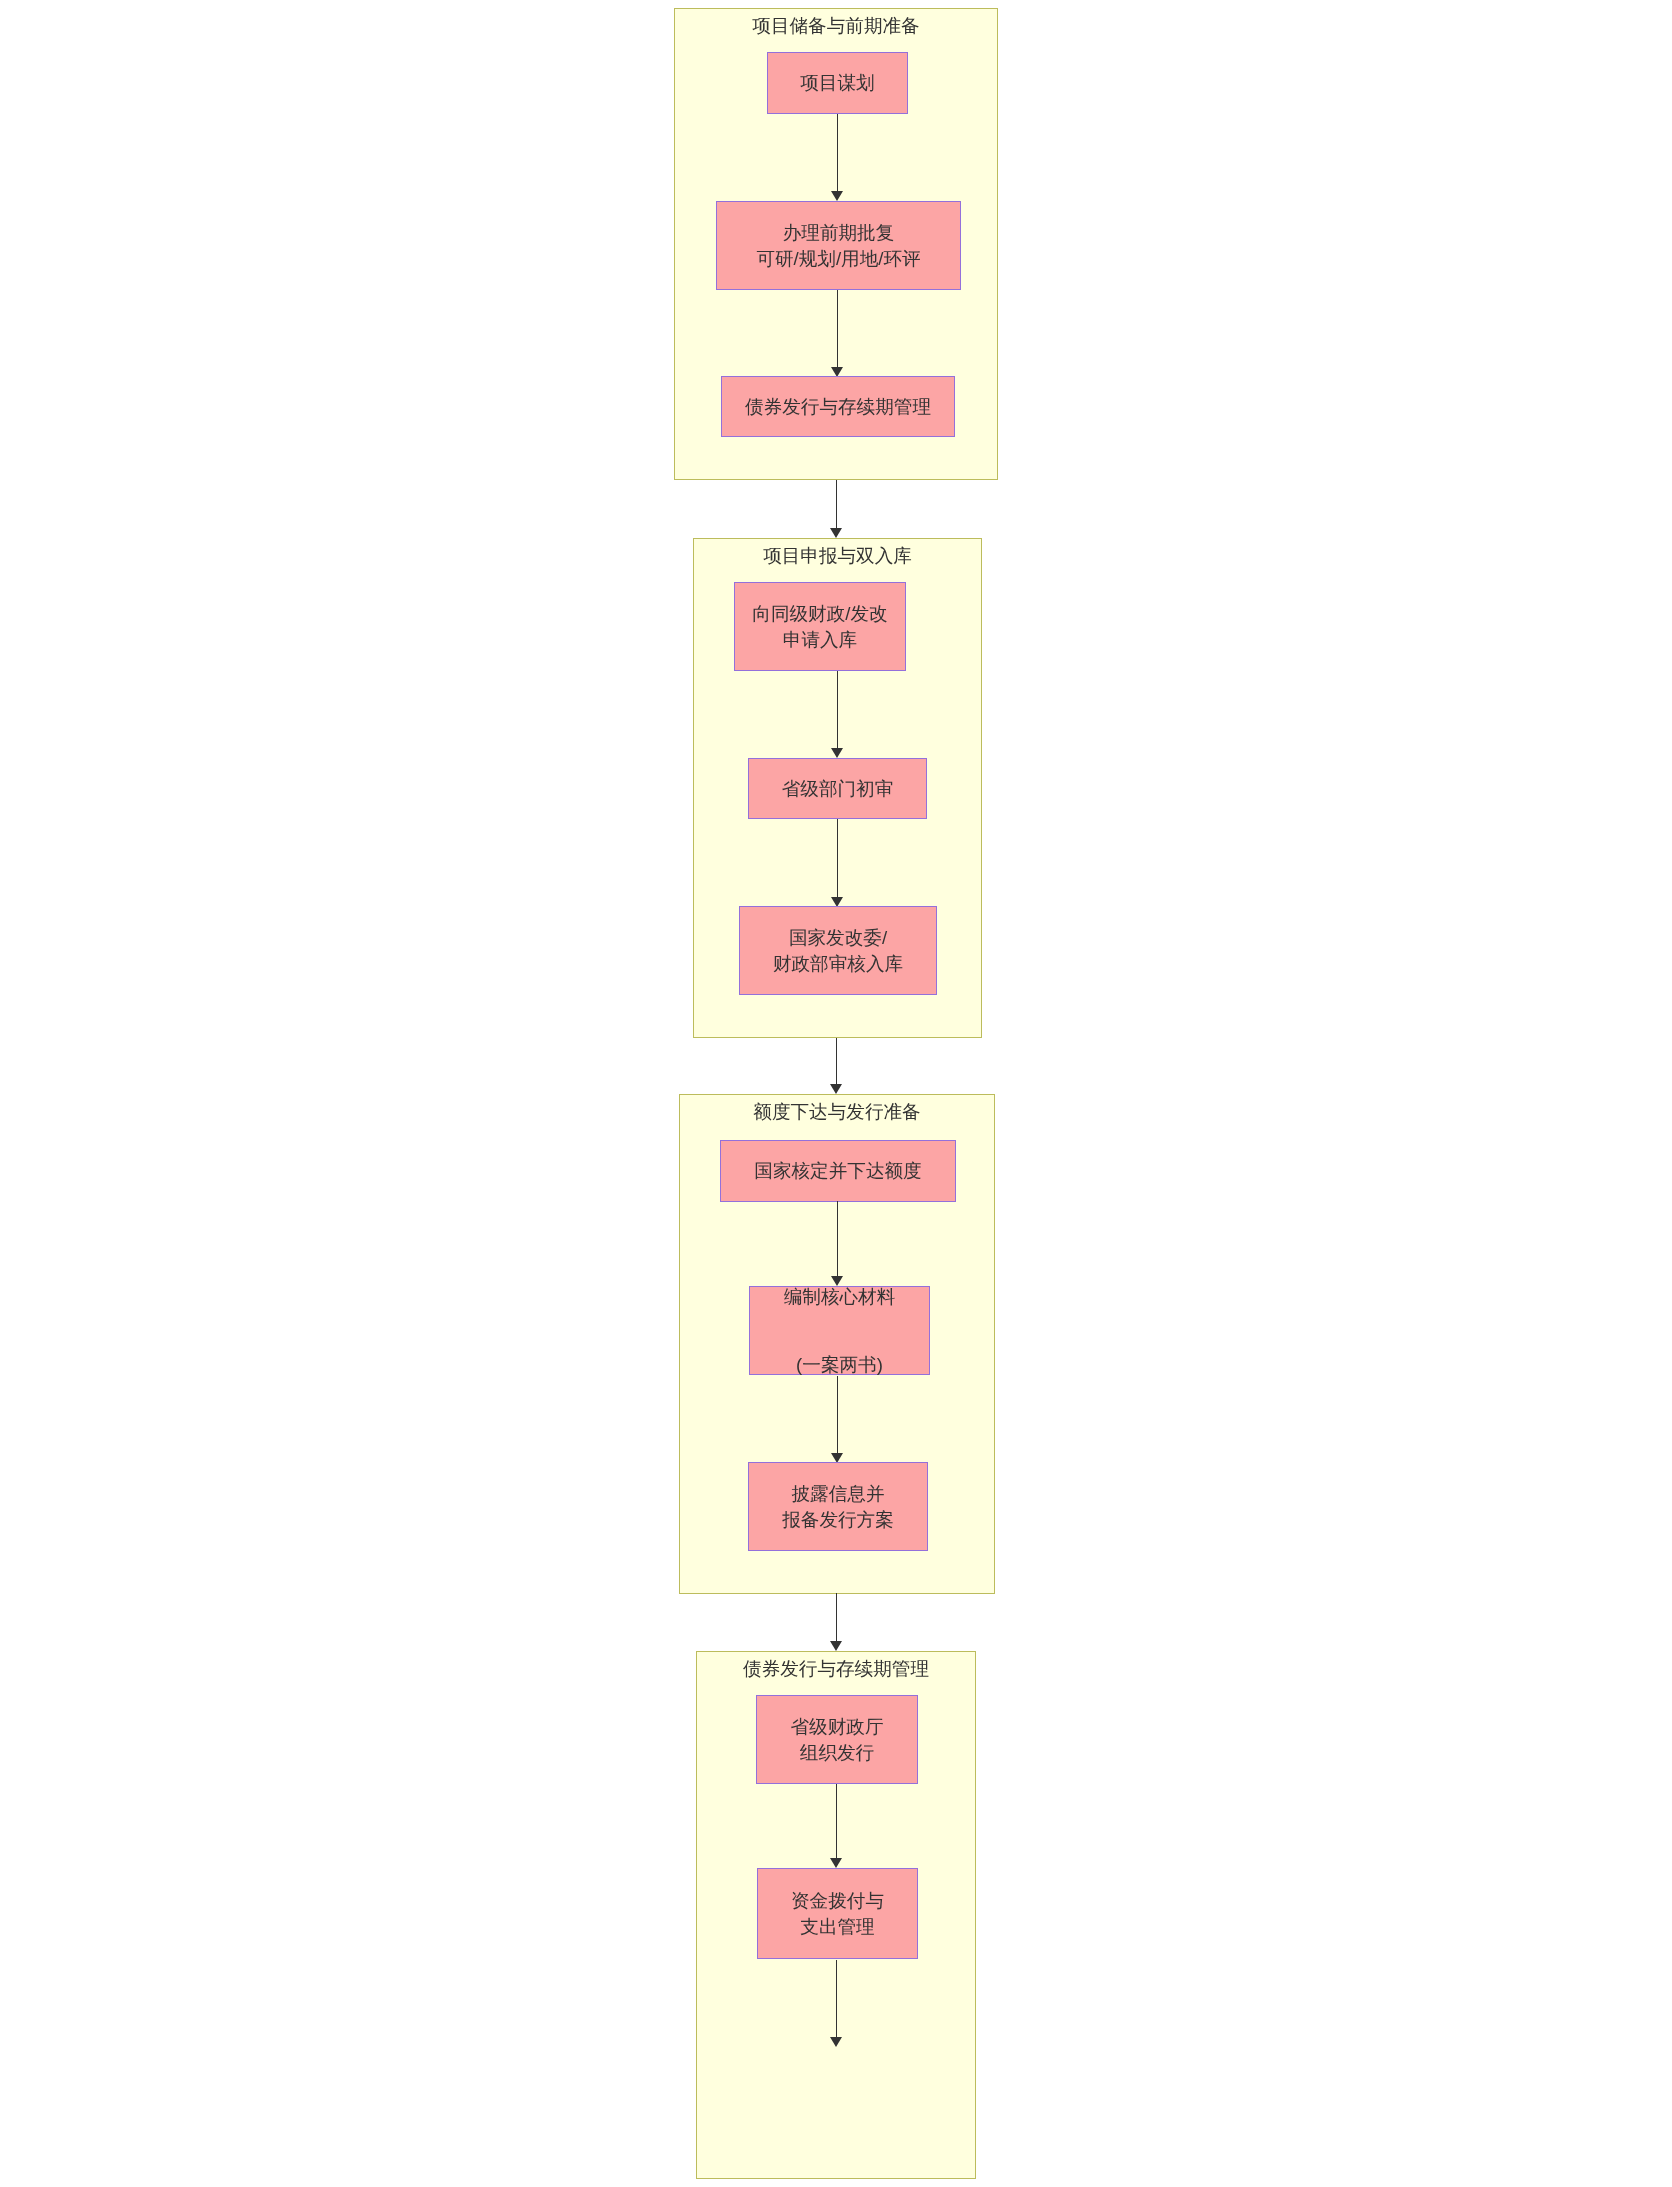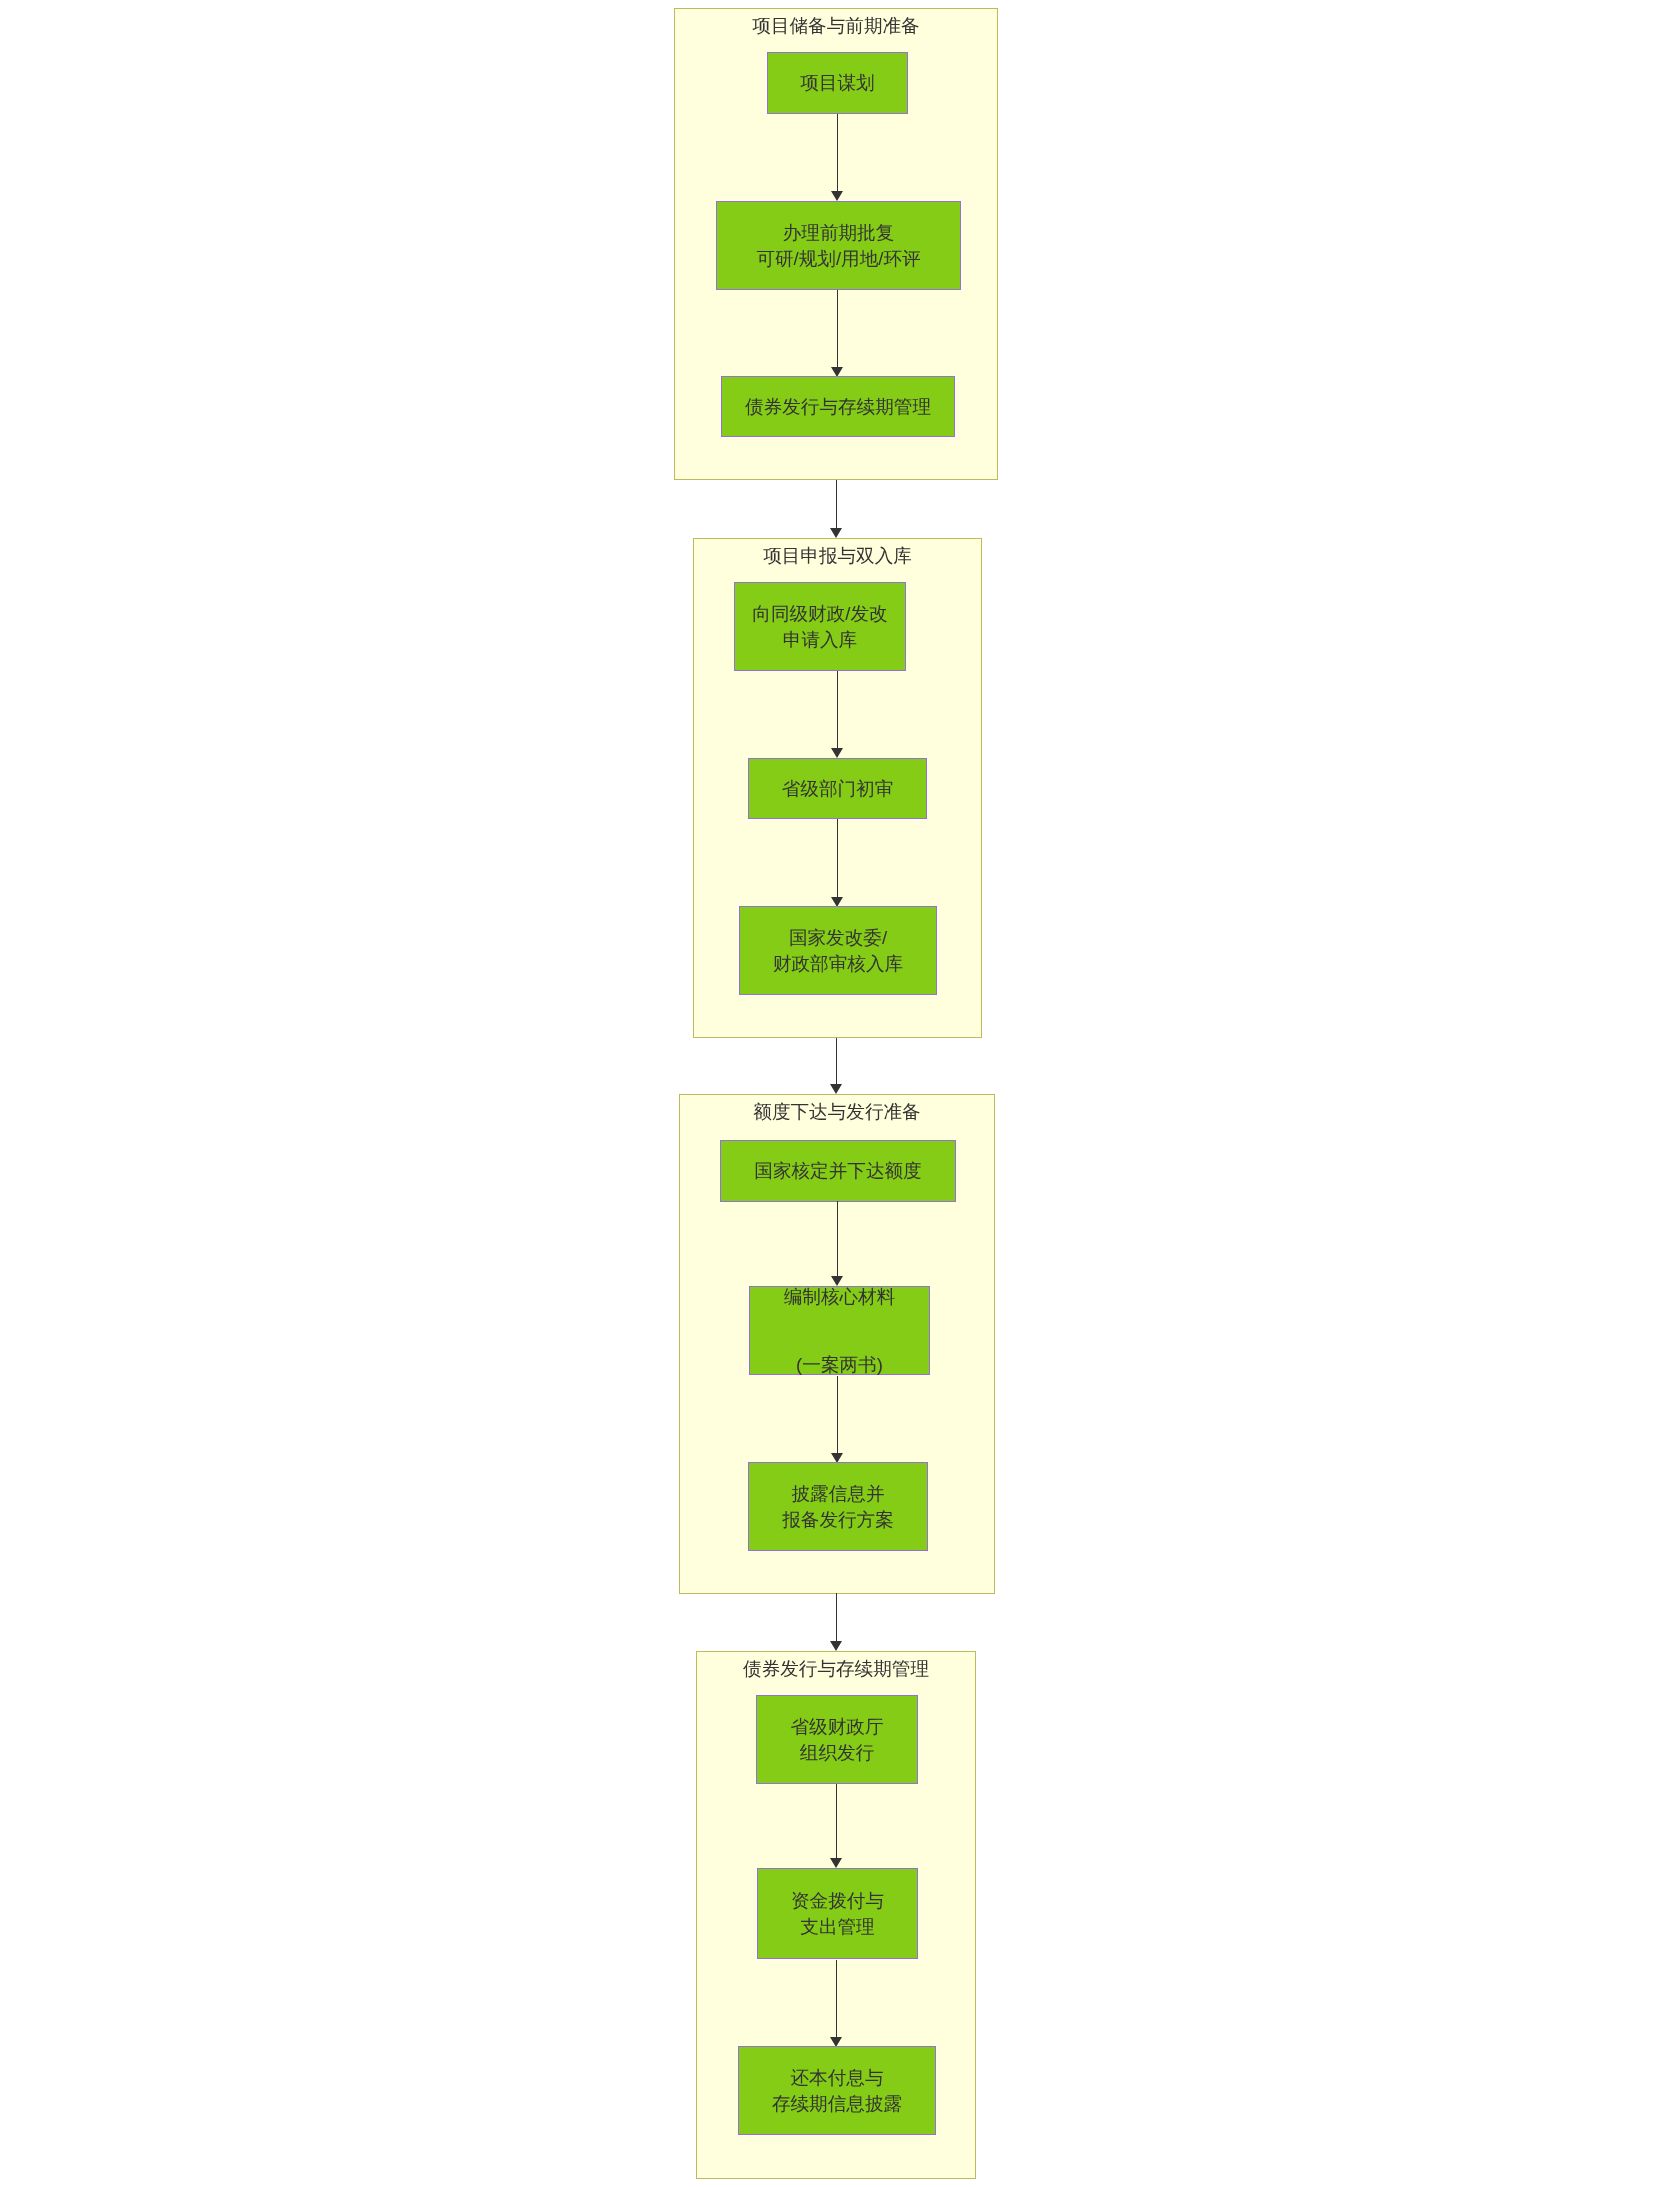--- a/index.html
+++ b/index.html
@@ -1,20 +1,20 @@
 <!DOCTYPE html>
 <html style="font-size:15px"><head>
 <meta charset="utf-8">
 <style>
   html,body{margin:0;padding:0;background:#ffffff;}
   body{font-family:"Liberation Sans","DejaVu Sans",sans-serif;}
   .canvas{position:relative;width:1672px;height:2187px;background:#ffffff;color:#333333;overflow:hidden;}
   .cluster{position:absolute;background:#ffffde;border:1.9px solid #bcbc5c;box-sizing:border-box;}
   .cluster-title{position:absolute;top:3.7px;left:0;right:0;text-align:center;font-size:18.6px;color:#333333;white-space:nowrap;}
-  .node{position:absolute;box-sizing:border-box;background:#84cc16;border:1.4px solid #9370db;
+  .node{position:absolute;box-sizing:border-box;background:#fca5a5;border:1.4px solid #9370db;
         display:flex;flex-direction:column;align-items:center;justify-content:center;
         text-align:left;font-size:18.6px;line-height:26px;color:#333333;}
   .node-line{display:block;white-space:nowrap;}
   .arrow{position:absolute;width:13px;}
   .arrow .shaft{position:absolute;left:5.6px;top:0;bottom:9.3px;width:1.9px;background:#333333;}
   .arrow .head{position:absolute;left:0;bottom:0;width:0;height:0;
                border-left:6.5px solid transparent;border-right:6.5px solid transparent;border-top:10.3px solid #333333;}
 </style>
 </head>
 <body>
@@ -135,20 +135,16 @@
     <div class="node" style="left:60px;top:216px;width:161px;height:91px;">
       <span class="node-line">资金拨付与</span>
       <span class="node-line">支出管理</span>
     </div>
 
     <div class="arrow" style="left:133px;top:308px;height:87px;">
       <i class="shaft"></i>
       <i class="head"></i>
     </div>
 
-    <div class="node" style="left:41px;top:394px;width:198px;height:89px;">
-      <span class="node-line">还本付息与</span>
-      <span class="node-line">存续期信息披露</span>
-    </div>
   </section>
 
 </div>
 
 
 </body></html>

